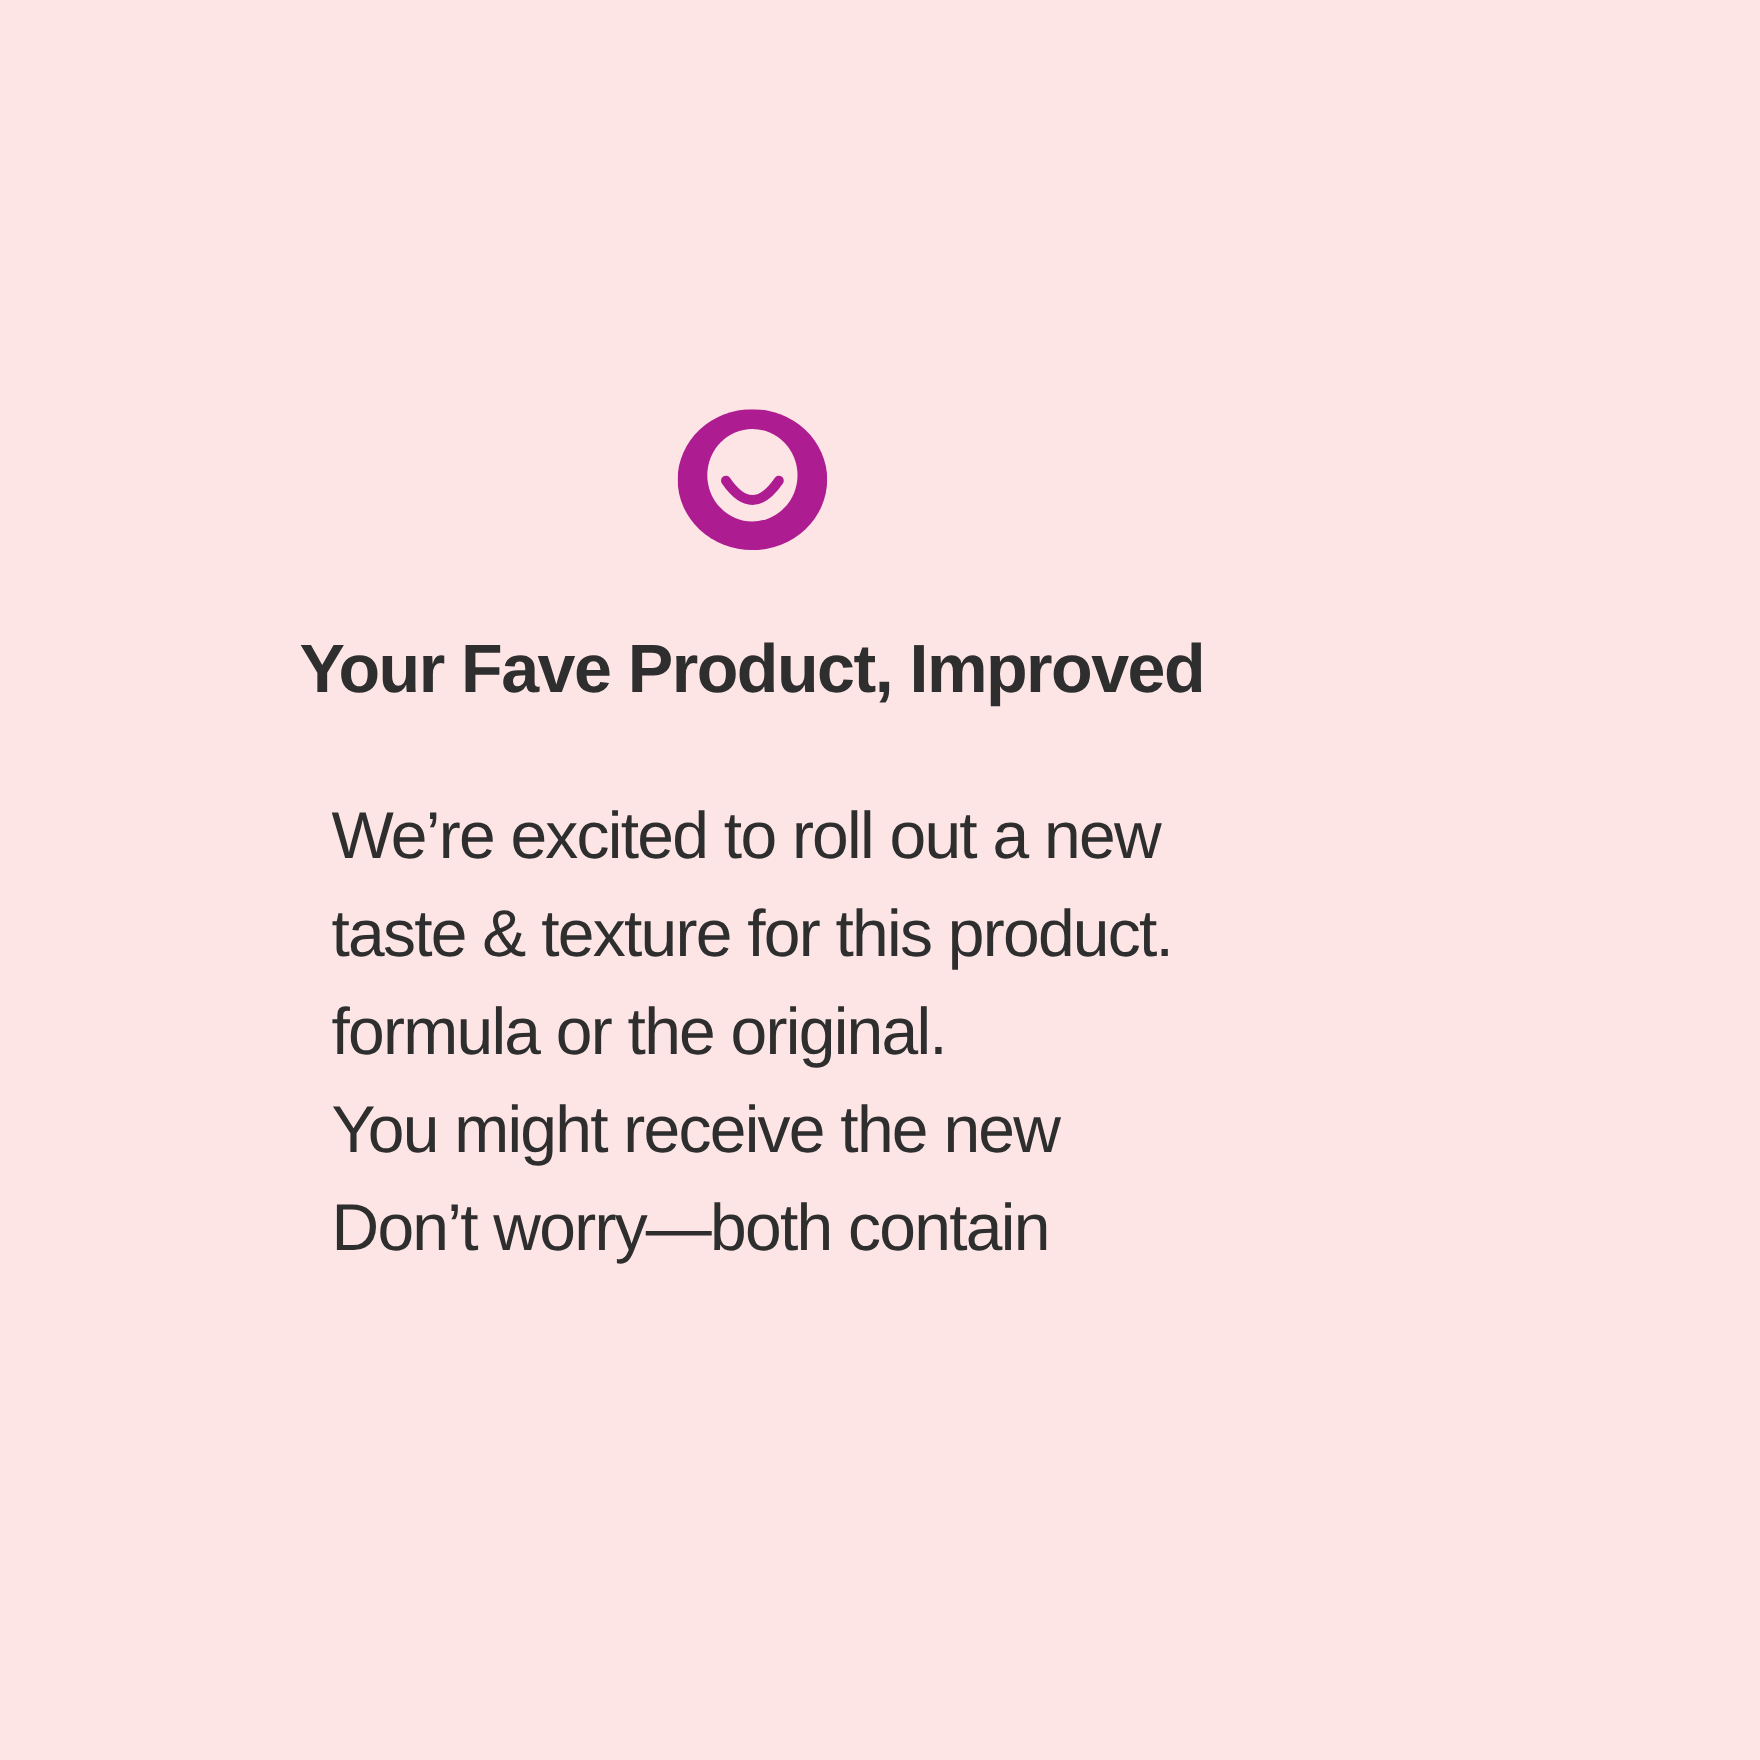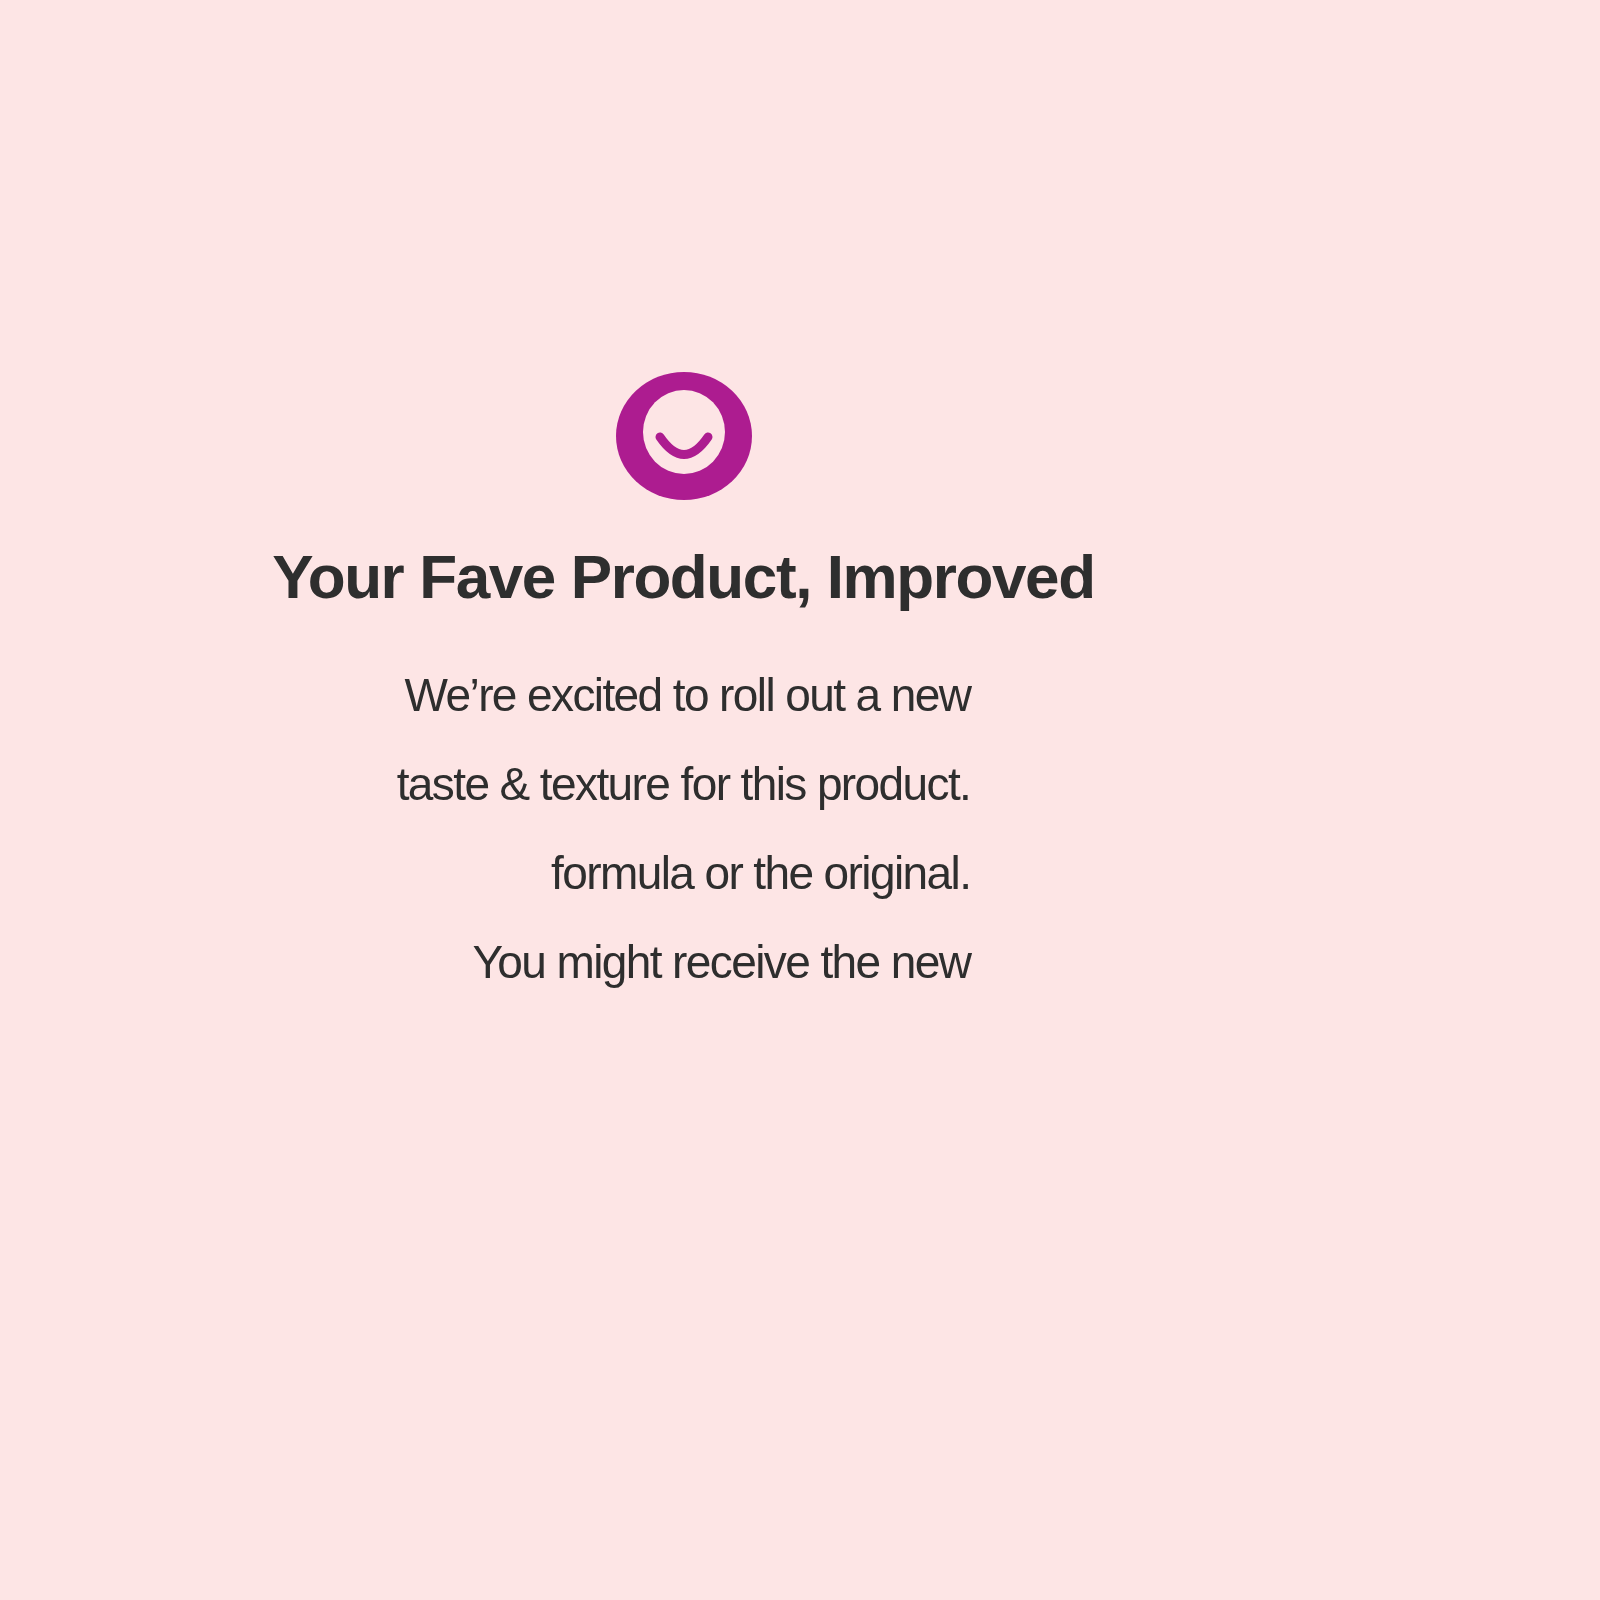--- a/index.html
+++ b/index.html
@@ -17,20 +17,21 @@
 
   #notice-card {
     width: 1367px;
     height: 1600px;
     background: #FDE5E5;
     display: flex;
     flex-direction: column;
     align-items: center;
     box-sizing: border-box;
     padding-top: 372px;
+    gap: 32px;
   }
 
   
   .brand-logo {
     width: 136px;
     height: 128px;
     display: block;
     margin: 0 0 44px 0;
   }
 
@@ -48,24 +49,24 @@
     white-space: nowrap;
   }
 
   
   .body-copy {
     margin: 42px 0 0 0;
     padding: 0;
     color: #2E2E2E;
     font-family: "Liberation Sans", sans-serif;
     font-weight: 400;
-    font-size: 46px;
+    font-size: 60px;
     line-height: 89px;
     letter-spacing: -1.6px;
-    text-align: right;
+    text-align: left;
     max-width: 1300px;
   }
 
   .body-line {
     display: block;
     white-space: nowrap;
   }
 </style>
 </head>
 <body>
@@ -78,15 +79,16 @@
     <path d="M 44 65 Q 68 100 92 65" fill="none" stroke="#AD1C90" stroke-width="9" stroke-linecap="round"></path>
   </svg>
 
   <h1 class="headline">Your Fave Product, Improved</h1>
 
   <p class="body-copy">
     <span class="body-line">We’re excited to roll out a new</span>
     <span class="body-line">taste &amp; texture for this product.</span>
     <span class="body-line">formula or the original.</span>
     <span class="body-line">You might receive the new</span>
+    <span class="body-line">Don’t worry—both contain</span>
   </p>
 
 </div>
 
 </body></html>

